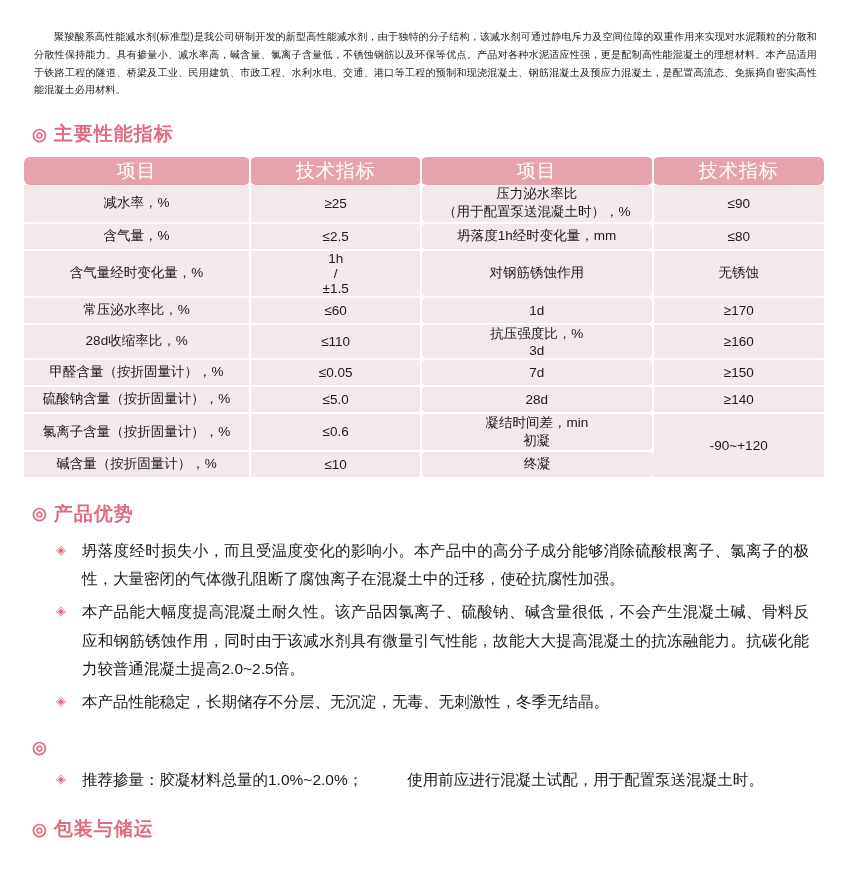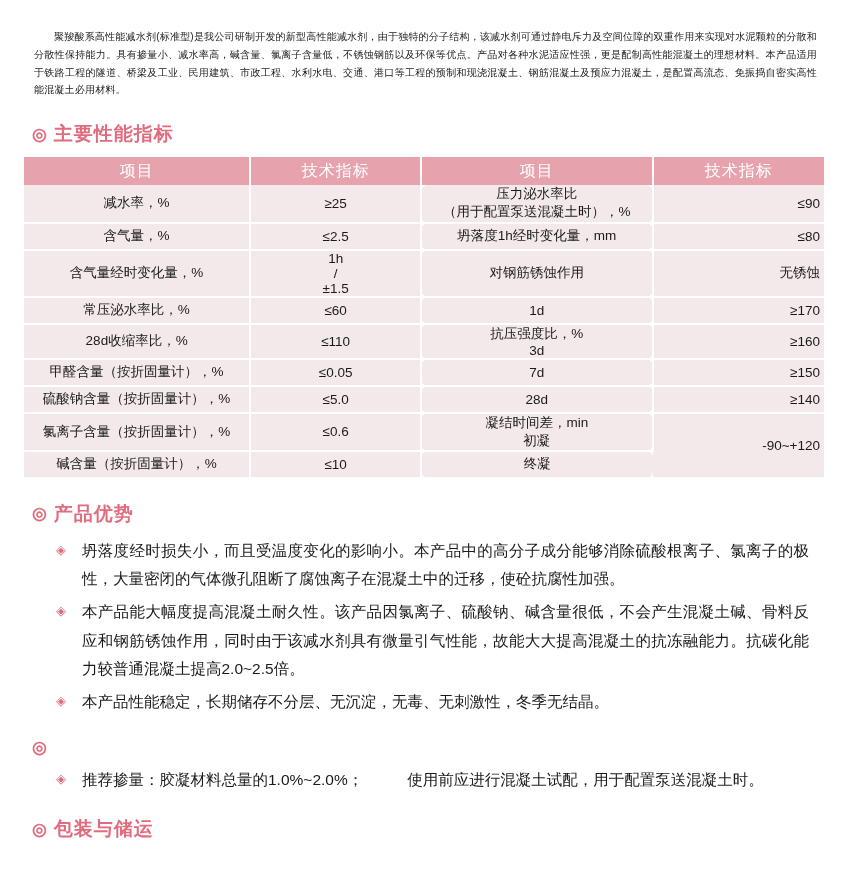--- a/index.html
+++ b/index.html
@@ -49,36 +49,37 @@
     width: 800px;
     margin: 4px auto 0 auto;
     border-collapse: collapse;
     font-size: 13.5px;
     color: #1a1a1a;
   }
   table.spec thead th {
     background: #e6a3ad;
     color: #ffffff;
     font-weight: normal;
-    font-size: 16px;
+    font-size: 19px;
     height: 26px;
     border-right: 2px solid #ffffff;
     letter-spacing: 1px;
+    border-radius: 6px;
   }
   table.spec thead th:last-child { border-right: none; }
   table.spec tbody td {
     background: #f4e9ea;
     border-right: 2px solid #ffffff;
     border-bottom: 2px solid #ffffff;
     height: 25px;
     text-align: center;
     padding: 0 4px;
     vertical-align: middle;
   }
-  table.spec tbody td:last-child { border-right: none; text-align: right; }
+  table.spec tbody td:last-child { border-right: none; }
   td.lbl { width: 230px; }
   td.val { width: 170px; }
   td.lbl2 { width: 230px; border-radius: 7px; }
   td.val2 { width: 170px; }
   .subrow {
     display: flex;
     width: 100%;
     justify-content: space-around;
     align-items: center;
     flex-direction: column;

